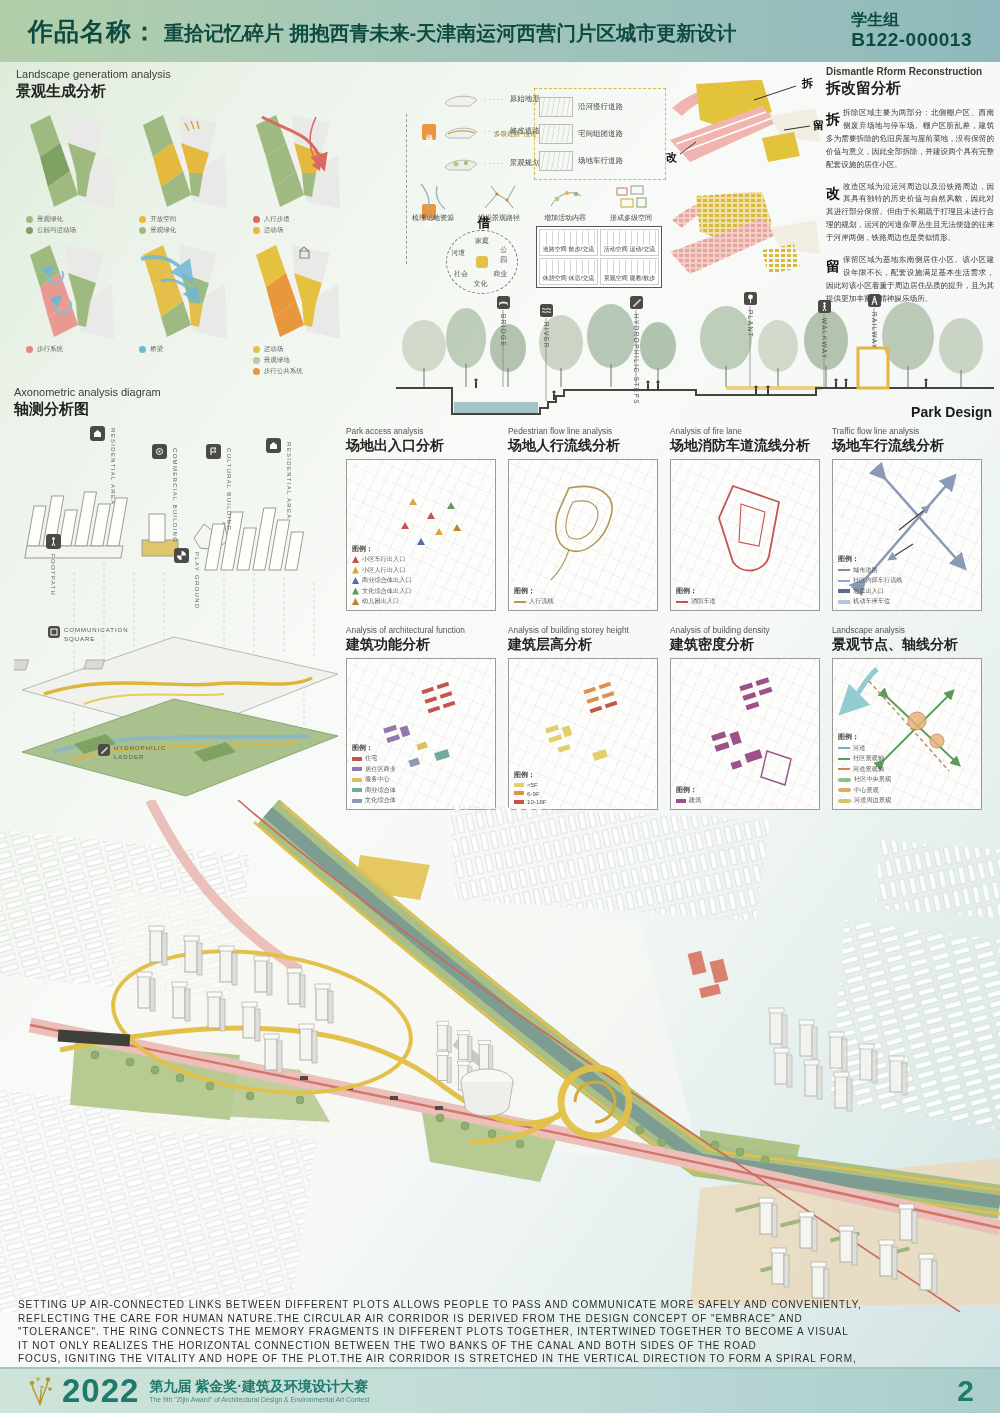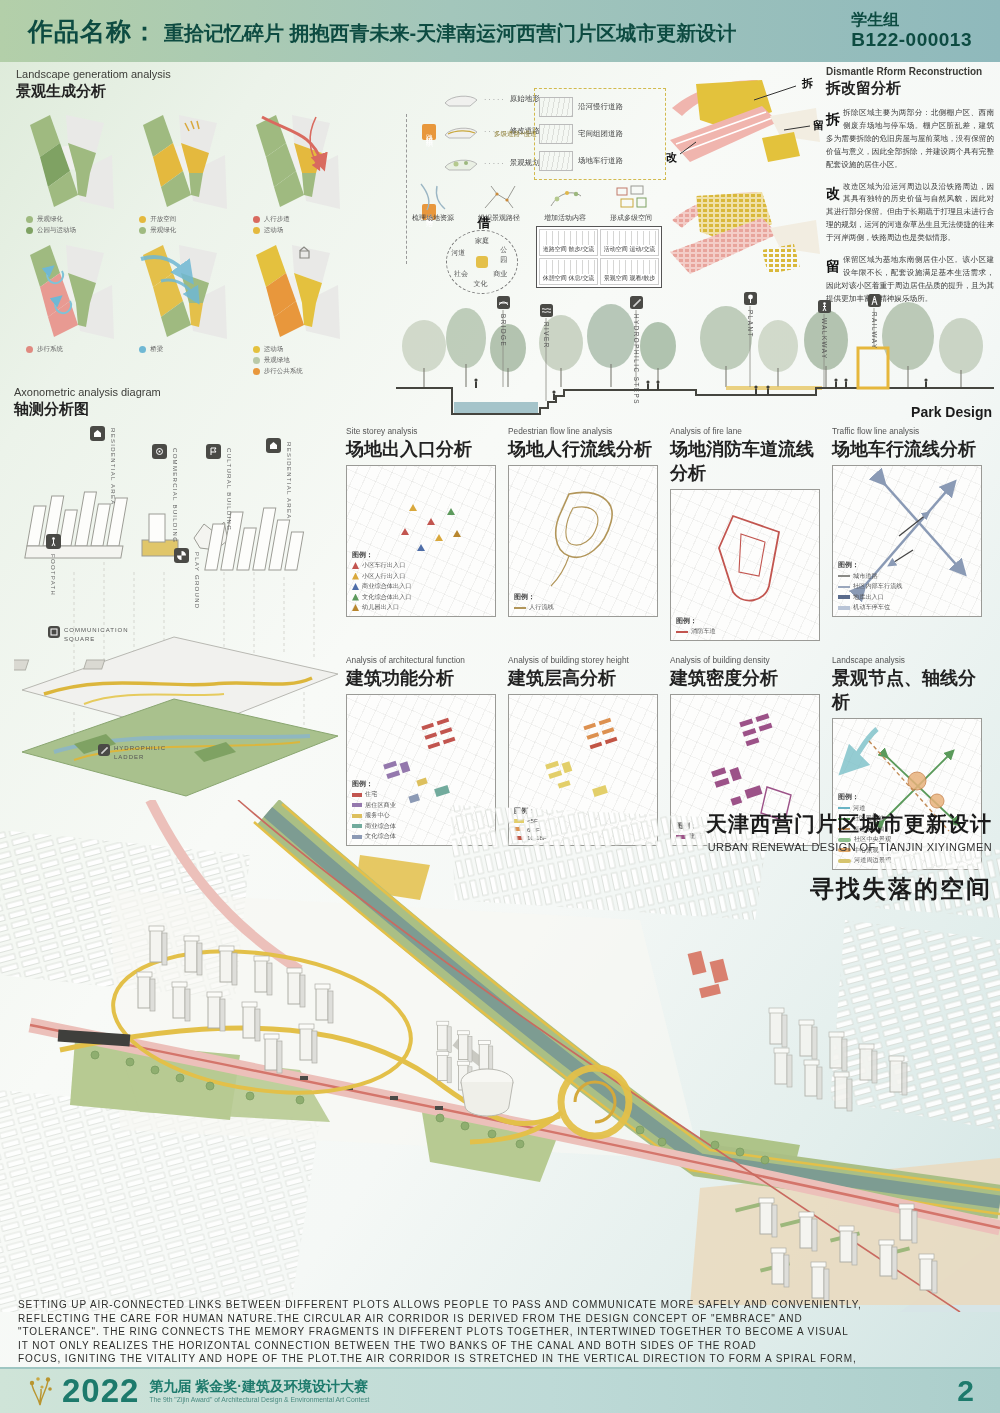--- a/index.html
+++ b/index.html
@@ -73,21 +73,21 @@
   #axon{position:absolute;left:14px;top:386px;width:332px;height:408px;}
   .axicon{position:absolute;width:15px;height:15px;background:#4a4a46;border-radius:3px;
     display:flex;align-items:center;justify-content:center;}
   .axv{position:absolute;writing-mode:vertical-rl;font-size:6px;letter-spacing:1.3px;color:#666;}
   .axh{position:absolute;font-size:6px;letter-spacing:1px;color:#555;width:60px;line-height:1.5;}
   
   #grid{position:absolute;left:346px;top:426px;width:650px;display:grid;
     grid-template-columns:repeat(4,150px);column-gap:12px;row-gap:14px;}
   .panel{width:150px;}
   .p-en{font-size:8.3px;color:#555;}
-  .p-cn{font-size:18px;font-weight:bold;color:#222;margin:1px 0 4px;}
+  .p-cn{font-size:14px;font-weight:bold;color:#222;margin:1px 0 4px;}
   .p-box{position:relative;width:150px;height:152px;border:1px solid #9a9a96;background:#fdfdfc;overflow:hidden;}
   .p-map{position:absolute;inset:0;background:
     repeating-linear-gradient(115deg,transparent 0 10px,rgba(160,160,155,.13) 10px 11px),
     repeating-linear-gradient(24deg,transparent 0 14px,rgba(160,160,155,.11) 14px 15px);}
   .p-ov{position:absolute;inset:0;}
   .leg{position:absolute;left:5px;bottom:4px;}
   .leg-t{font-size:7px;font-weight:bold;color:#444;margin-bottom:1px;}
   .li{display:flex;align-items:center;gap:3px;margin-top:1.5px;}
   .lt{font-size:6.2px;color:#555;white-space:nowrap;}
   .sw{flex:none;}
@@ -643,21 +643,21 @@
         <svg width="8" height="8" viewBox="0 0 8 8">
           <path d="M1,7 H3 V5 H5 V3 H7 V1" stroke="#fff" fill="none"></path>
         </svg>
       </div>
     <div class="axh" style="left:100px;top:358px;">HYDROPHILIC LADDER</div>
   </div>
 
   <div id="grid">
 
     <div class="panel">
-      <div class="p-en">Site storey analysis</div>
+      <div class="p-en">Park access analysis</div>
       <div class="p-cn">场地出入口分析</div>
       <div class="p-box">
           <div class="p-map"></div>
         <svg class="p-ov" width="150" height="152">
           <path d="M66,38 l4,7 h-8 z" fill="#d9a83c"></path>
             <path d="M84,52 l4,7 h-8 z" fill="#c2554f"></path>
             <path d="M104,42 l4,7 h-8 z" fill="#5d9a5d"></path>
             <path d="M58,62 l4,7 h-8 z" fill="#c2554f"></path>
             <path d="M92,68 l4,7 h-8 z" fill="#d9a83c"></path>
             <path d="M74,78 l4,7 h-8 z" fill="#4f6ea8"></path>
@@ -919,25 +919,20 @@
             </div>
           <div class="li">
               <span class="sw sw-dots" style="background-color: rgb(214, 196, 110);"></span>
               <span class="lt">河道周边景观</span>
             </div>
         </div>
       </div>
     </div>
   </div>
 
-  <div id="ptitle">
-    <div class="pt-cn">天津西营门片区城市更新设计</div>
-    <div class="pt-en">URBAN RENEWAL DESIGN OF TIANJIN XIYINGMEN</div>
-    <div class="pt-slogan">寻找失落的空间</div>
-  </div>
 
   <svg id="masterplan" viewBox="0 0 1000 512">
     <polygon points="0,30 250,55 235,200 0,175" fill="url(#fab1)" opacity=".9"></polygon>
     <polygon points="450,5 770,20 755,120 455,100" fill="url(#fab2)" opacity=".9"></polygon>
     <polygon points="845,120 1000,140 1000,330 830,300" fill="url(#fab1)" opacity=".9"></polygon>
     <polygon points="0,290 320,320 290,512 0,512" fill="url(#fab1)" opacity=".75"></polygon>
     <polygon points="880,40 1000,50 1000,118 875,108" fill="url(#fab2)" opacity=".85"></polygon>
     <polygon points="900,512 1000,438 1000,512" fill="#d7e5e7"></polygon>
     <polygon points="110,90 640,120 700,360 120,330" fill="#f7f7f3" opacity=".65"></polygon>
     <polygon points="75,240 240,255 230,320 70,305" fill="#b7ca92"></polygon>

